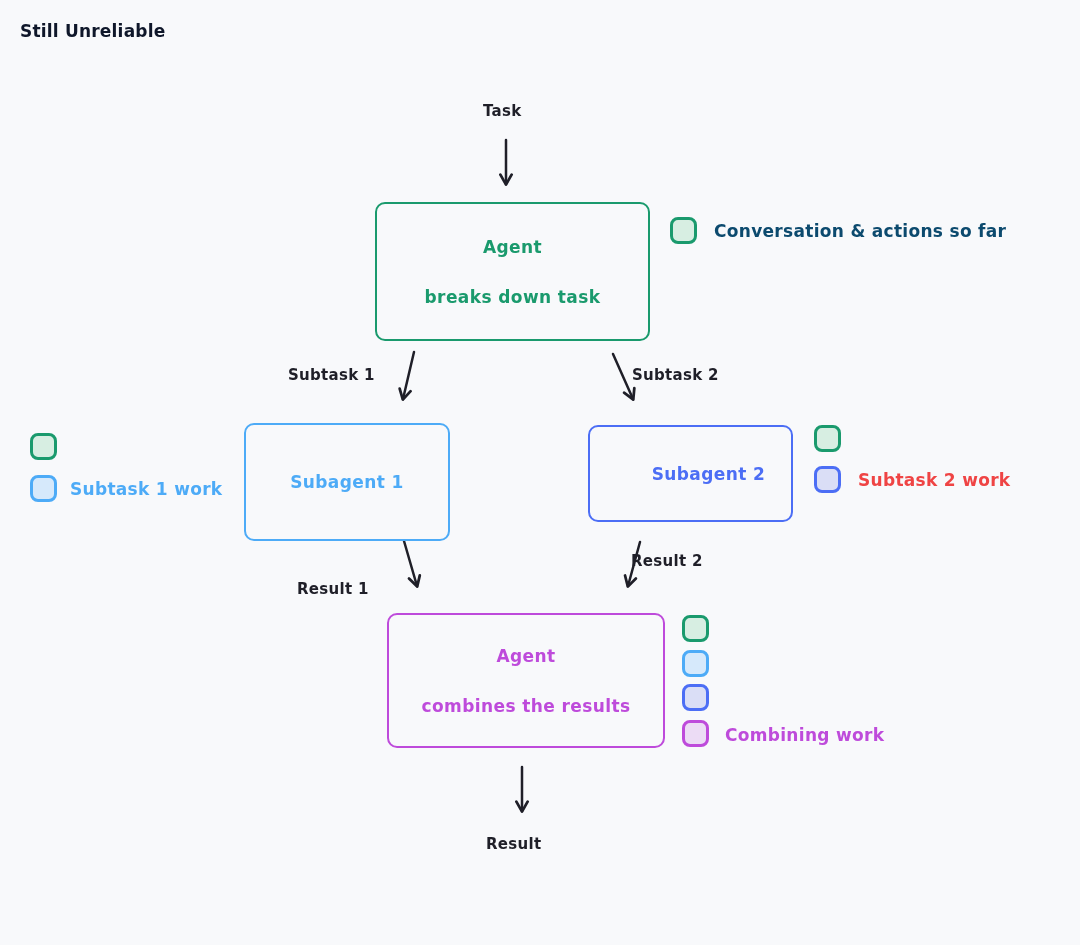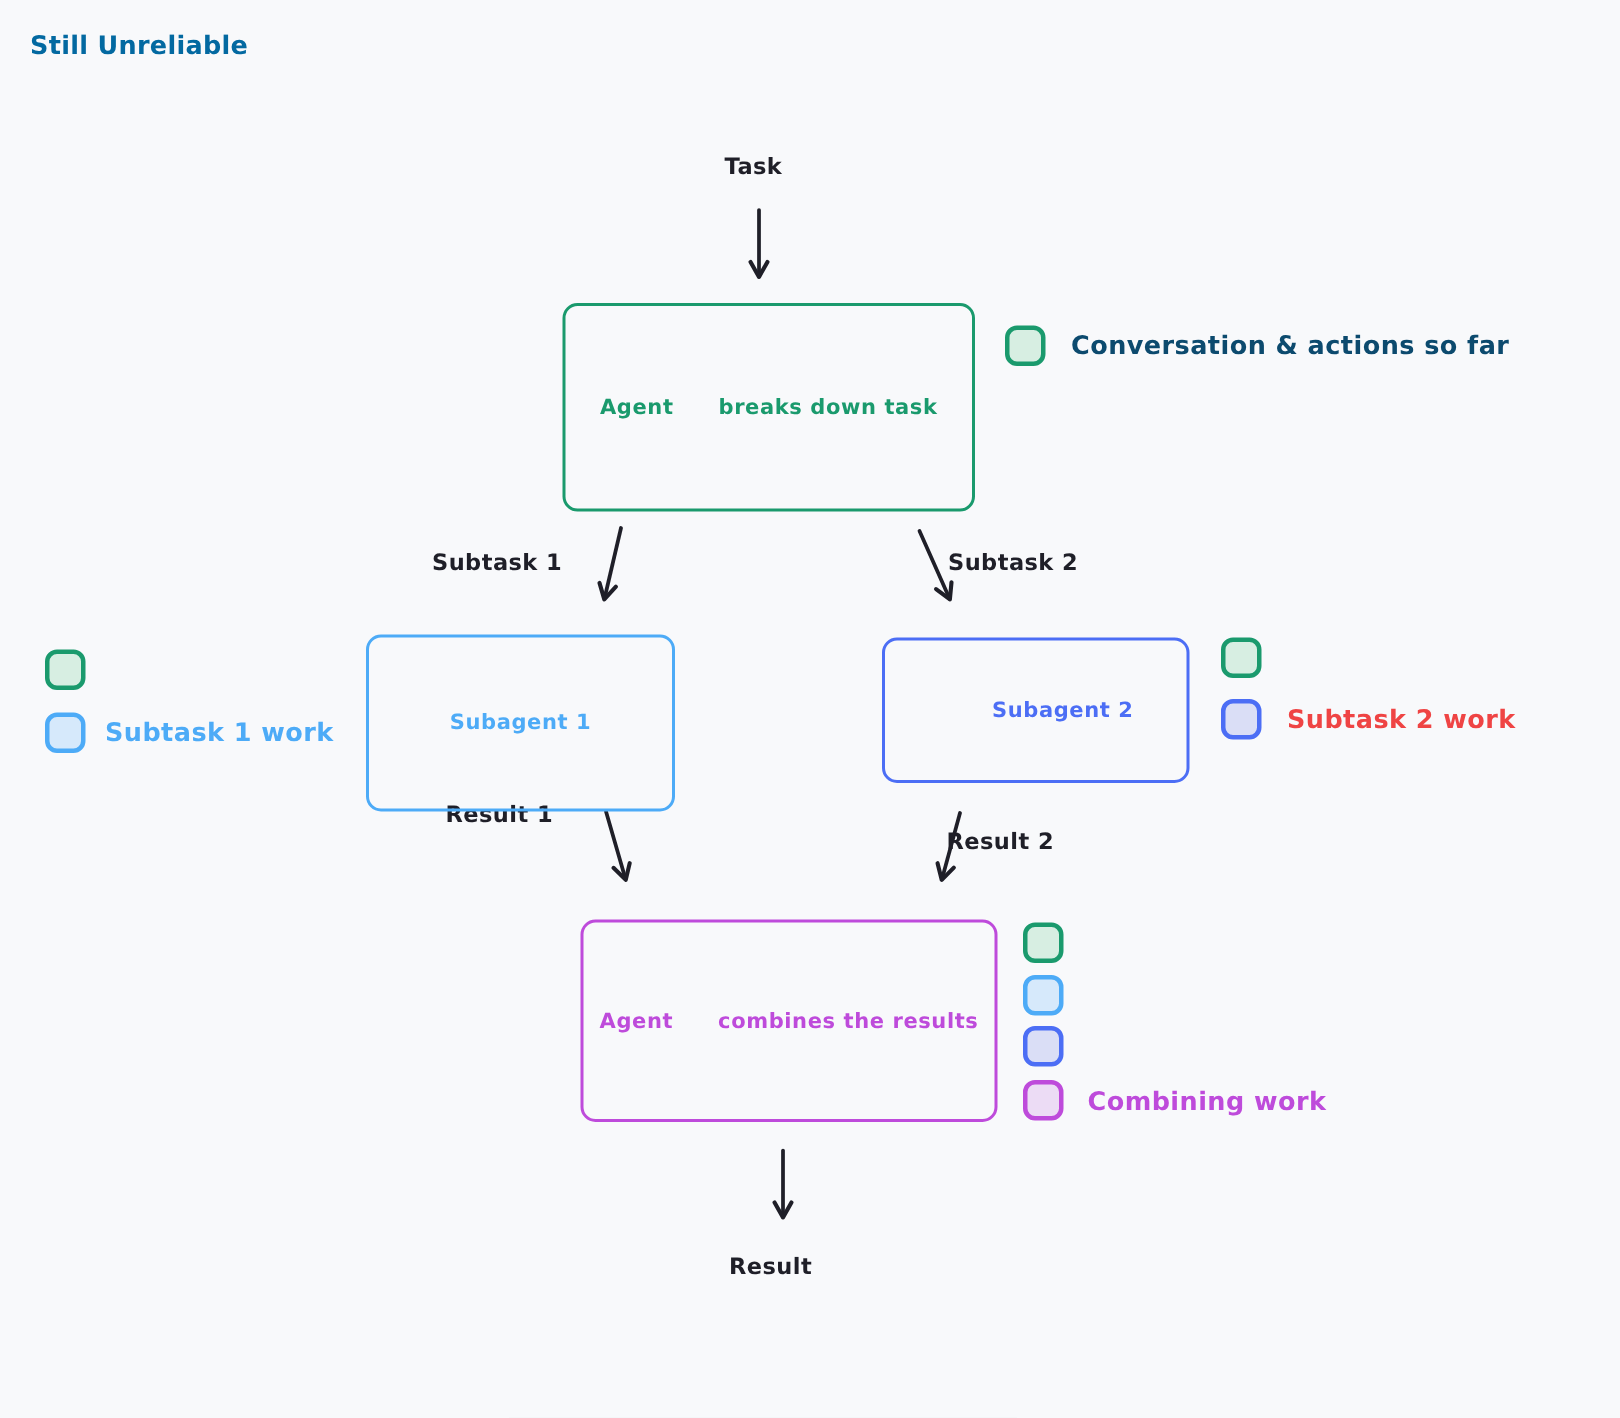--- a/index.html
+++ b/index.html
@@ -10,39 +10,39 @@
     height: 945px;
     background: #f8f9fb;
     overflow: hidden;
     font-family: "DejaVu Sans", "Liberation Sans", sans-serif;
     font-weight: 700;
   }
   .title {
     position: absolute;
     left: 20px; top: 21px;
     font-size: 17px;
-    color: #0369a1;
+    color: #0f172a;
     letter-spacing: 0.2px;
   }
   .lbl {
     position: absolute;
     font-size: 15px;
     color: #1f1f28;
     letter-spacing: 0.3px;
     white-space: nowrap;
   }
   .node {
     position: absolute;
     border-radius: 10px;
     display: flex;
-    flex-direction: row;
+    flex-direction: column;
     align-items: center;
     justify-content: center;
     gap: 30px;
-    font-size: 14px;
+    font-size: 17px;
     letter-spacing: 0.4px;
     text-align: center;
     background: transparent;
   }
   .node.green  { border: 2.5px solid #1a9a6d; color: #1a9a6d; }
   .node.blue   { border: 2.5px solid #4dabf7; color: #4dabf7; }
   .node.indigo { border: 2.5px solid #4c6ef5; color: #4c6ef5; }
   .node.purple { border: 2.5px solid #be4bdb; color: #be4bdb; }
   .chip {
     position: absolute;
@@ -89,21 +89,21 @@
       <path d="M613,354 L633,399" marker-end="url(#ah)"></path>
       <path d="M404,541 L417,586" marker-end="url(#ah)"></path>
       <path d="M640,542 L628,586" marker-end="url(#ah)"></path>
       <path d="M522,767 L522,811" marker-end="url(#ah)"></path>
     </g>
   </svg>
 
   <div class="lbl" style="left:483px; top:102px;">Task</div>
   <div class="lbl" style="left:288px; top:366px;">Subtask 1</div>
   <div class="lbl" style="left:632px; top:366px;">Subtask 2</div>
-  <div class="lbl" style="left:297px; top:534px;">Result 1</div>
+  <div class="lbl" style="left:297px; top:580px;">Result 1</div>
   <div class="lbl" style="left:631px; top:552px;">Result 2</div>
   <div class="lbl" style="left:486px; top:835px;">Result</div>
 
   <div class="node green" style="left:375px; top:202px; width:275px; height:139px;">
     <div>Agent</div>
     <div>breaks down task</div>
   </div>
 
   <div class="node blue" style="left:244px; top:423px; width:206px; height:118px;">
     <div>Subagent 1</div>

